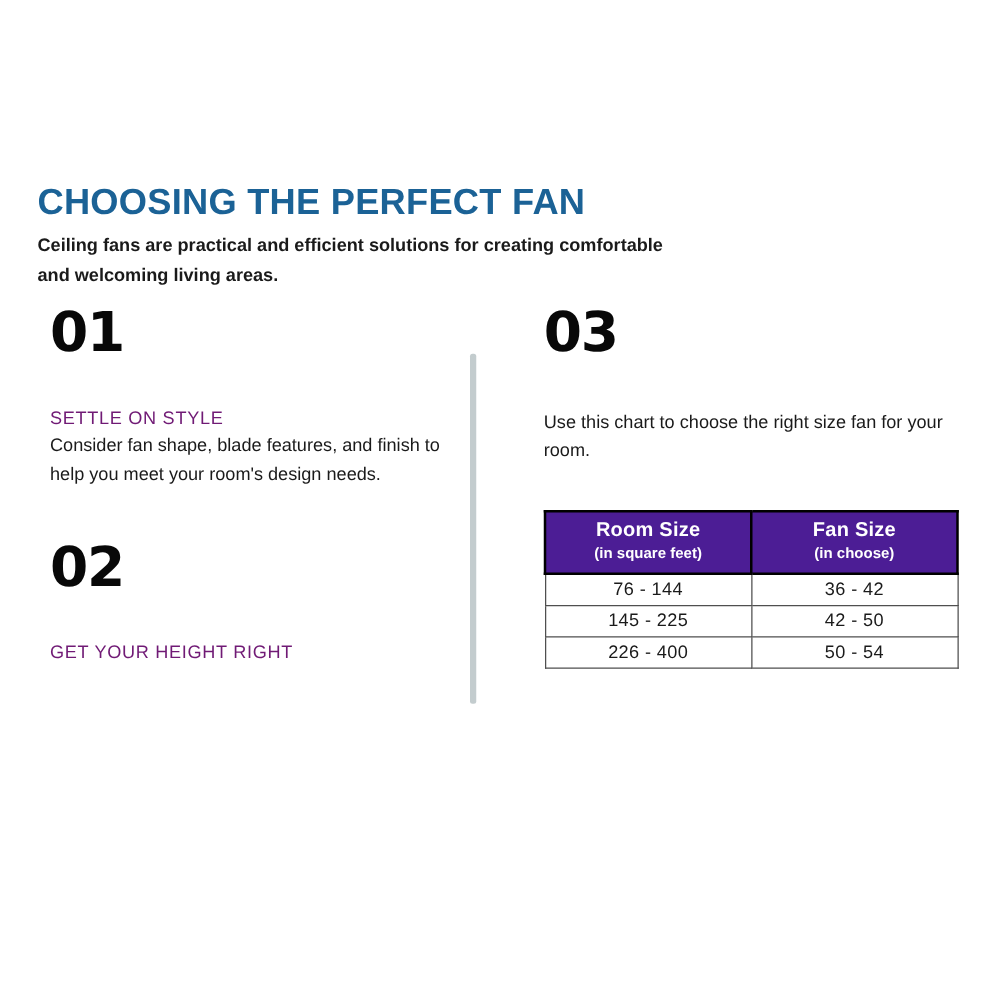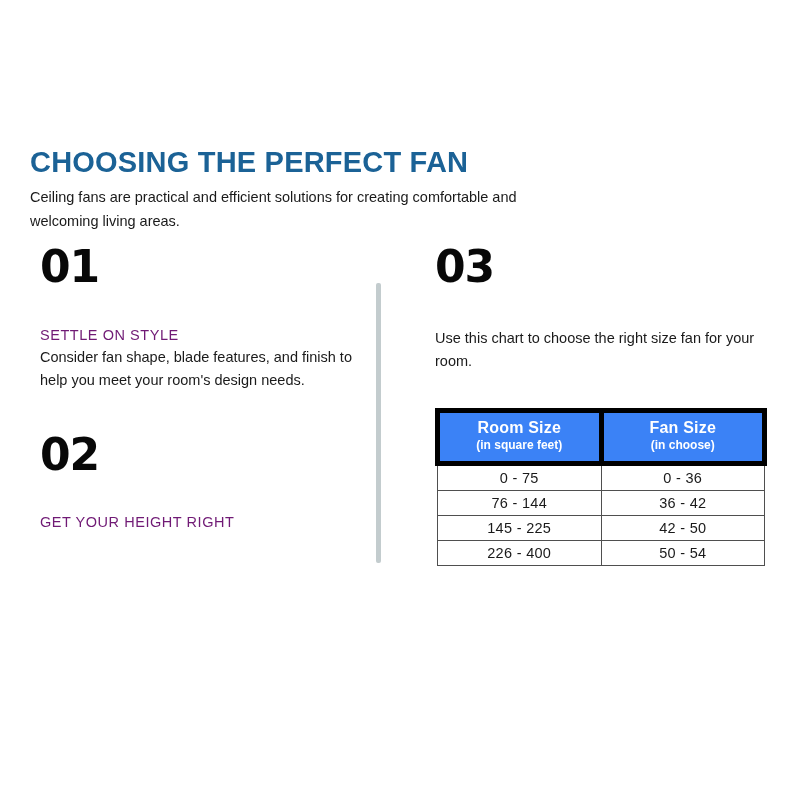--- a/index.html
+++ b/index.html
@@ -36,20 +36,21 @@
     color: #1b6296;
     margin: 0 0 9px 0;
     line-height: 1.05;
   }
   .intro {
     font-size: 14.5px;
     line-height: 1.62;
     color: #1a1a1a;
     margin: 0;
     max-width: 520px;
+    font-weight: bold;
   }
 
   
   .col-left {
     position: absolute;
     left: 40px;
     top: 245px;
     width: 320px;
   }
   .col-right {
@@ -104,23 +105,23 @@
   }
 
   
   .size-table {
     margin-top: 34px;
     width: 332px;
     border-collapse: collapse;
     table-layout: fixed;
   }
   .size-table th {
-    background: #3b82f6;
+    background: #4c1d95;
     color: #ffffff;
-    border: 5px solid #000000;
+    border: 2px solid #000000;
     padding: 6px 4px 8px 4px;
     text-align: center;
     font-weight: bold;
   }
   .th-main {
     display: block;
     font-size: 16px;
     line-height: 1.15;
     letter-spacing: 0.2px;
   }
@@ -189,24 +190,20 @@
             <span class="th-sub">(in square feet)</span>
           </th>
           <th>
             <span class="th-main">Fan Size</span>
             <span class="th-sub">(in choose)</span>
           </th>
         </tr>
       </thead>
       <tbody>
         <tr>
-          <td>0 - 75</td>
-          <td>0 - 36</td>
-        </tr>
-        <tr>
           <td>76 - 144</td>
           <td>36 - 42</td>
         </tr>
         <tr>
           <td>145 - 225</td>
           <td>42 - 50</td>
         </tr>
         <tr>
           <td>226 - 400</td>
           <td>50 - 54</td>

